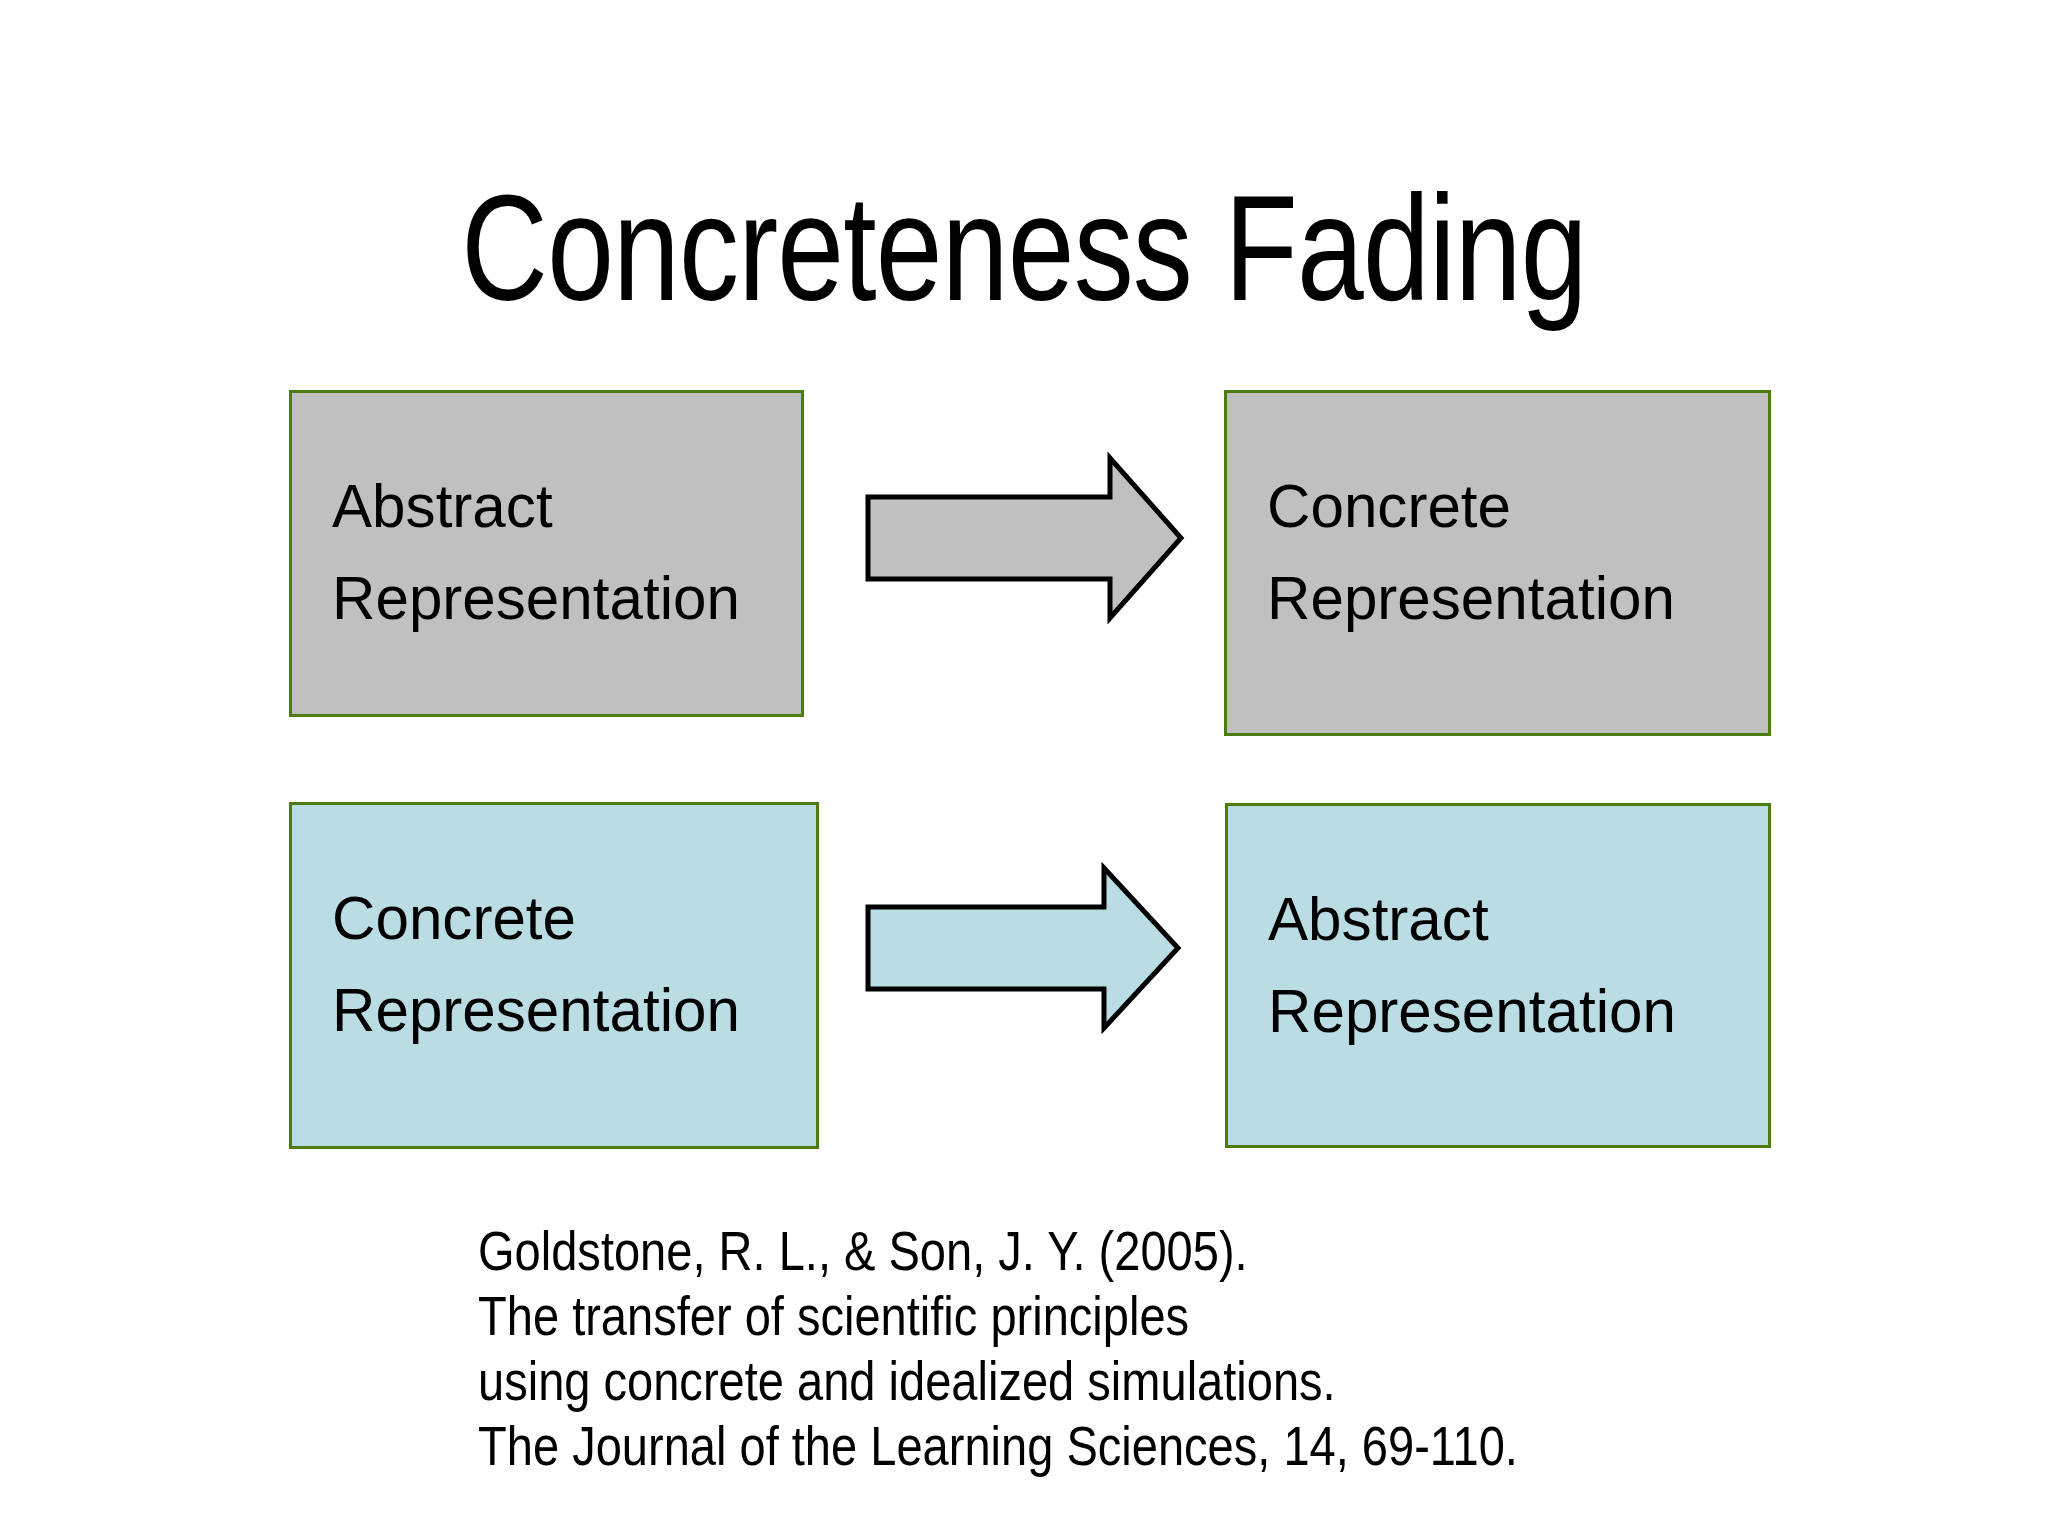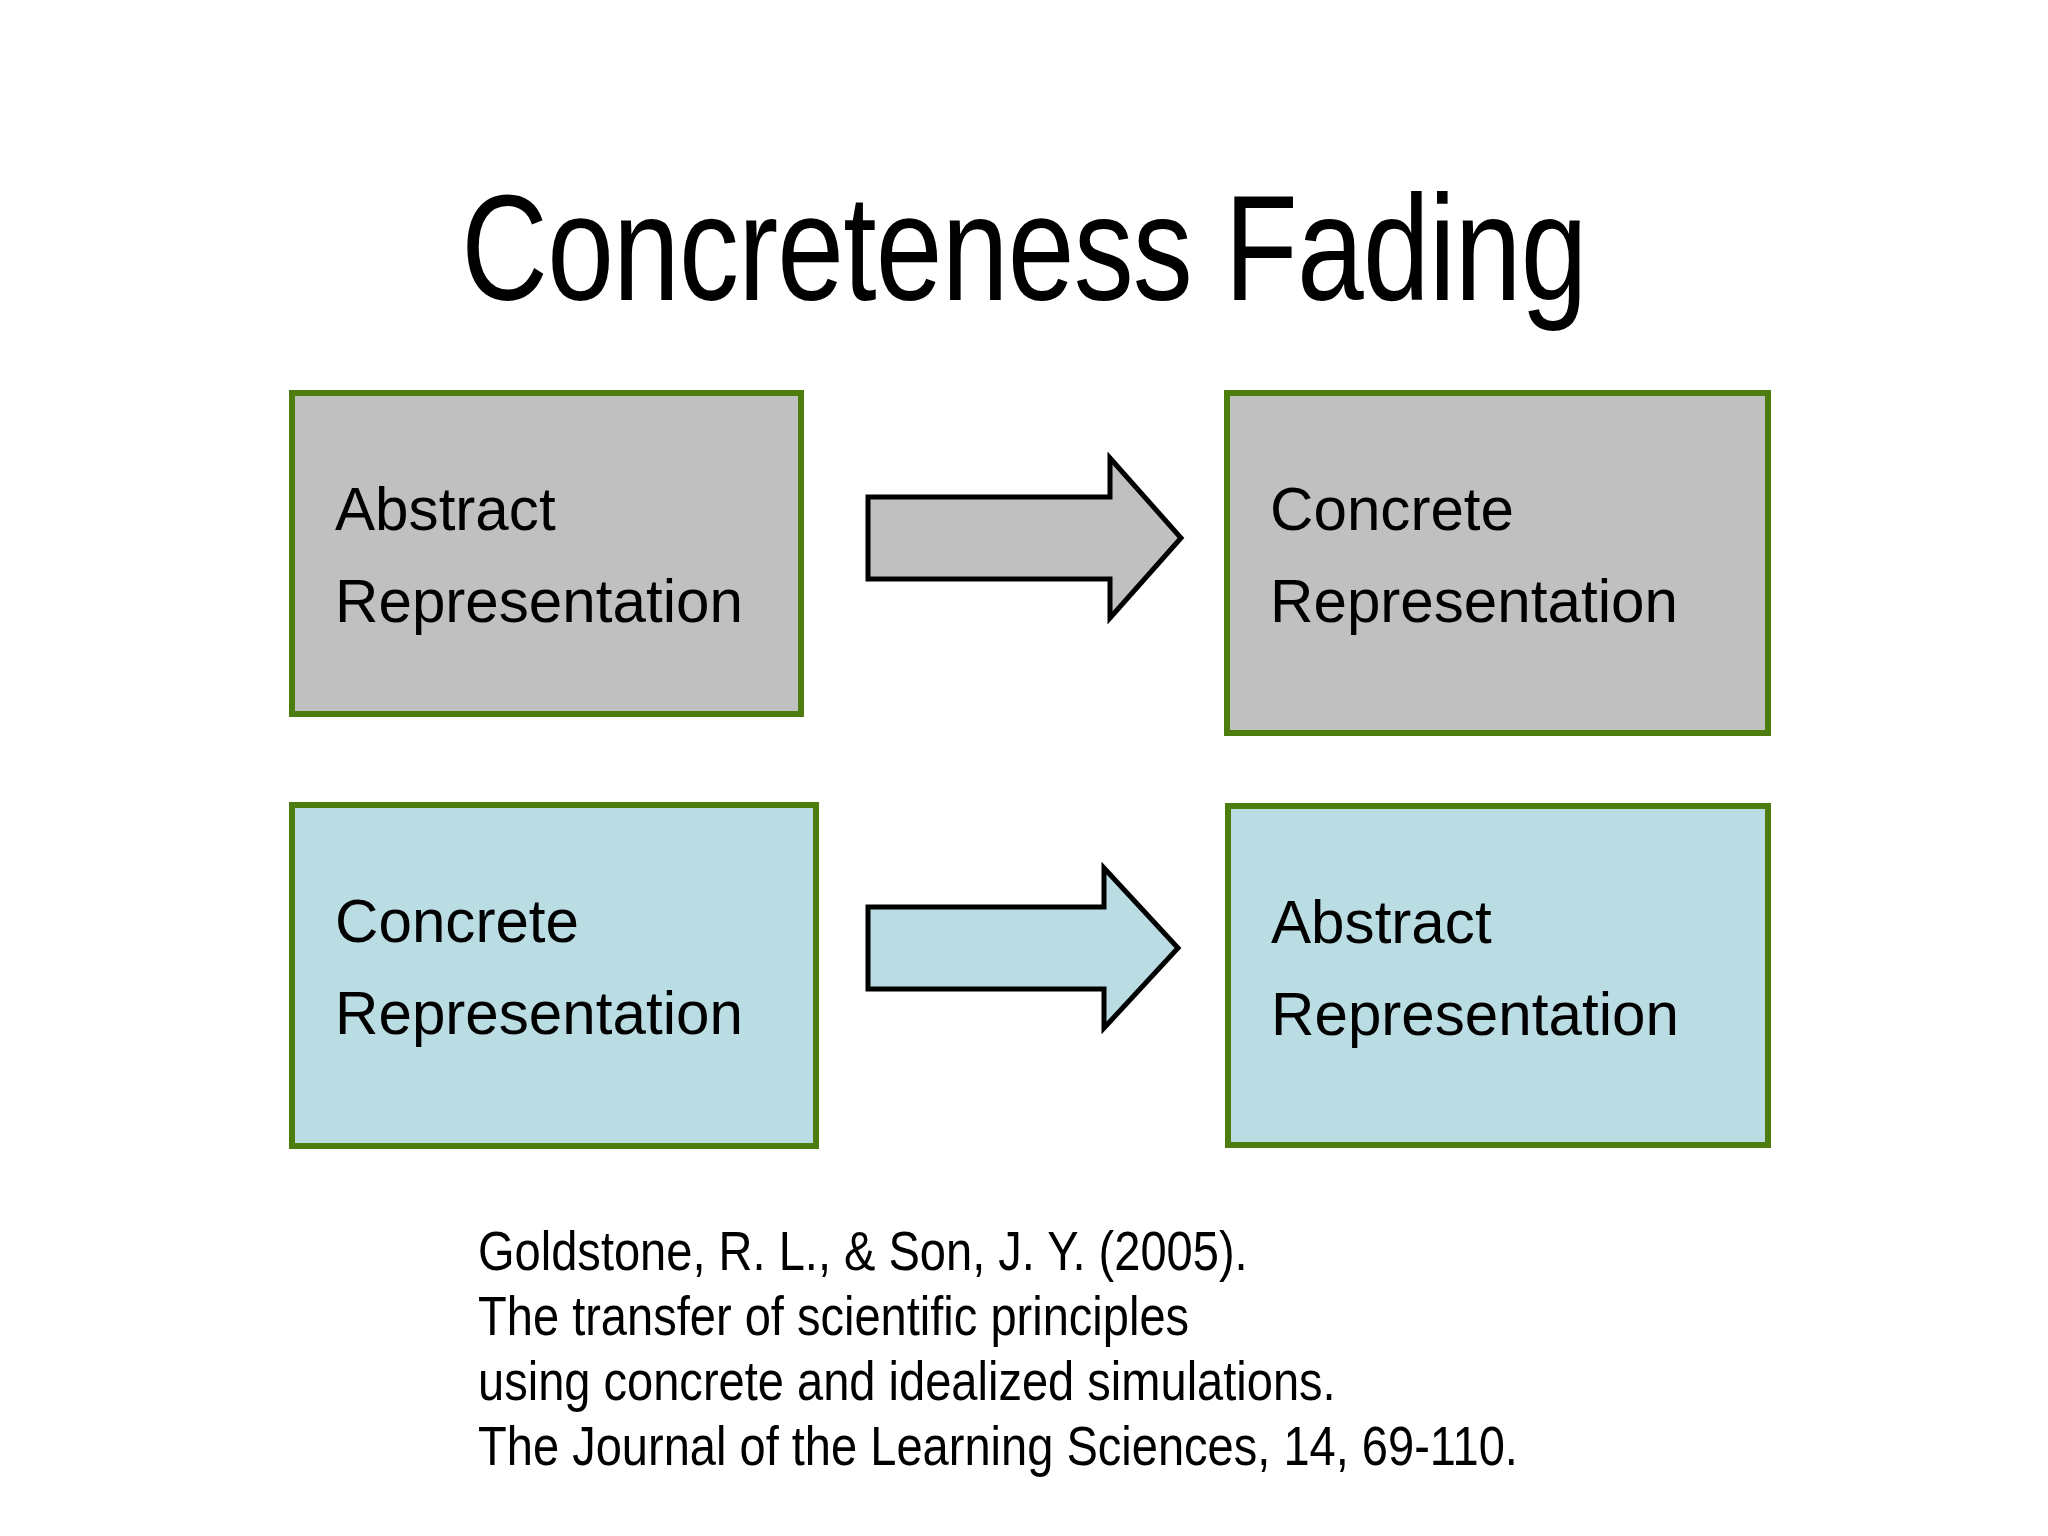--- a/index.html
+++ b/index.html
@@ -39,21 +39,21 @@
     color: #000000;
     white-space: nowrap;
     transform: scaleX(0.80);
     transform-origin: 50% 50%;
   }
 
   
   .rep-box {
     position: absolute;
     box-sizing: border-box;
-    border: 6px solid #4d7c0f;
+    border: 3px solid #4d7c0f;
     display: block;
     overflow: hidden;
   }
   .rep-box .box-line {
     display: block;
     position: absolute;
     left: 40px;
     font-size: 62px;
     line-height: 62px;
     font-family: "Liberation Sans", "DejaVu Sans", sans-serif;

